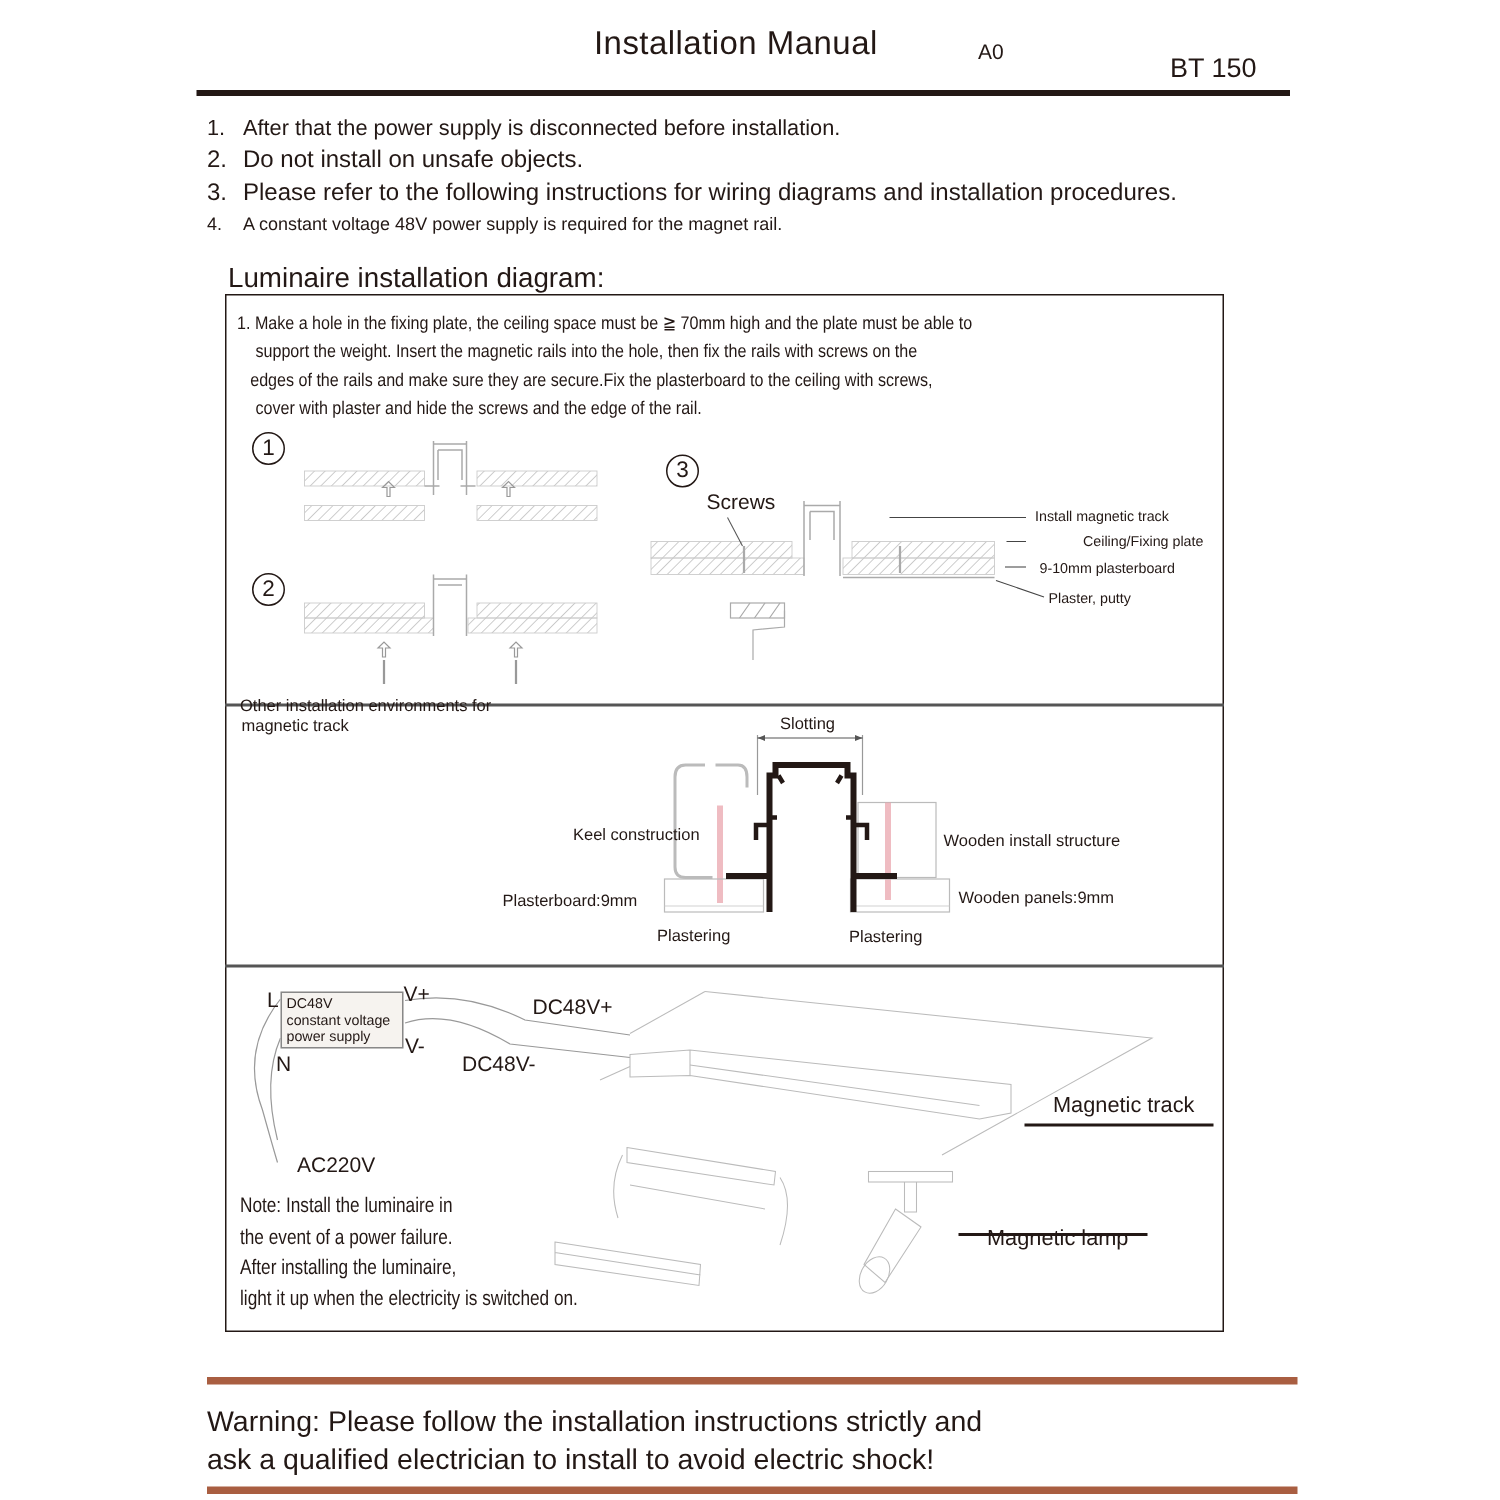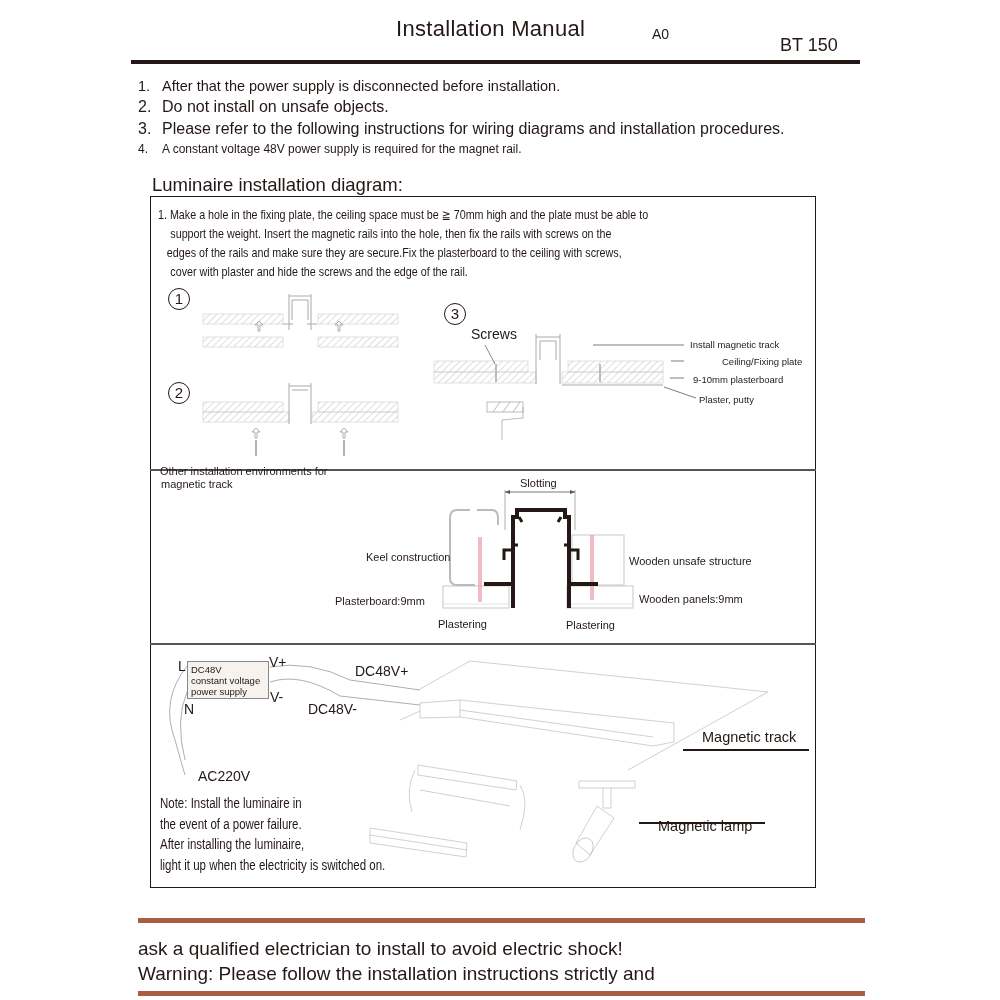--- a/index.html
+++ b/index.html
@@ -142,22 +142,22 @@
   <rect x="567" y="586" width="66" height="22" fill="none" stroke="#bbb" stroke-width="0.8"></rect>
   <line x1="443" y1="604" x2="509" y2="604" stroke="#ccc" stroke-width="0.6"></line>
   <line x1="567" y1="604" x2="633" y2="604" stroke="#ccc" stroke-width="0.6"></line>
 
   <path d="M513 608 L513 517 L517 517 L517 510 L565 510 L565 517 L569 517 L569 608" fill="none" stroke="#231815" stroke-width="4"></path>
   <path d="M519 517 L522 522 M561 517 L558 522 M513 550 L504 550 L504 560 M569 550 L578 550 L578 560 M513 545 L518 545 M569 545 L564 545" stroke="#231815" stroke-width="3" fill="none"></path>
   <rect x="484" y="582" width="29" height="4" fill="#231815"></rect>
   <rect x="569" y="582" width="29" height="4" fill="#231815"></rect>
 </svg>
 <div class="abs mid-label" style="left:520px;top:477px;">Slotting</div>
-<div class="abs mid-label" style="left:338px;top:551px;padding-left:28px;">Keel construction</div>
-<div class="abs mid-label" style="left:629px;top:555px;">Wooden unsafe structure</div>
+<div class="abs mid-label" style="left:354px;top:551px;padding-left:28px;">Keel construction</div>
+<div class="abs mid-label" style="left:629px;top:555px;">Wooden install structure</div>
 <div class="abs mid-label" style="left:335px;top:595px;">Plasterboard:9mm</div>
 <div class="abs mid-label" style="left:639px;top:593px;">Wooden panels:9mm</div>
 <div class="abs mid-label" style="left:438px;top:618px;">Plastering</div>
 <div class="abs mid-label" style="left:566px;top:619px;">Plastering</div>
 
 <svg width="1000" height="1000">
 
   <path d="M187 666 Q160 700 175 740 Q182 765 185 775" fill="none" stroke="#999" stroke-width="0.8"></path>
   <path d="M187 692 Q175 720 185 760" fill="none" stroke="#999" stroke-width="0.8"></path>
   <path d="M270 667 Q310 660 350 680 L420 690" fill="none" stroke="#999" stroke-width="0.8"></path>
@@ -198,16 +198,16 @@
   <div>After installing the luminaire,</div>
   <div>light it up when the electricity is switched on.</div>
 </div>
 <div class="abs underline-label" style="left:702px;top:729px;">Magnetic track</div>
 <div class="abs uline" style="left:683px;top:749px;width:126px;"></div>
 <div class="abs underline-label" style="left:658px;top:818px;">Magnetic lamp</div>
 <div class="abs uline" style="left:639px;top:822px;width:126px;"></div>
 
 <div class="abs warn-rule" style="top:918px;"></div>
 <div class="abs warn-text">
+  <div>Warning: Please follow the installation instructions strictly and</div>
   <div>ask a qualified electrician to install to avoid electric shock!</div>
-  <div>Warning: Please follow the installation instructions strictly and</div>
 </div>
 <div class="abs warn-rule" style="top:991px;"></div>
 
 </body></html>

